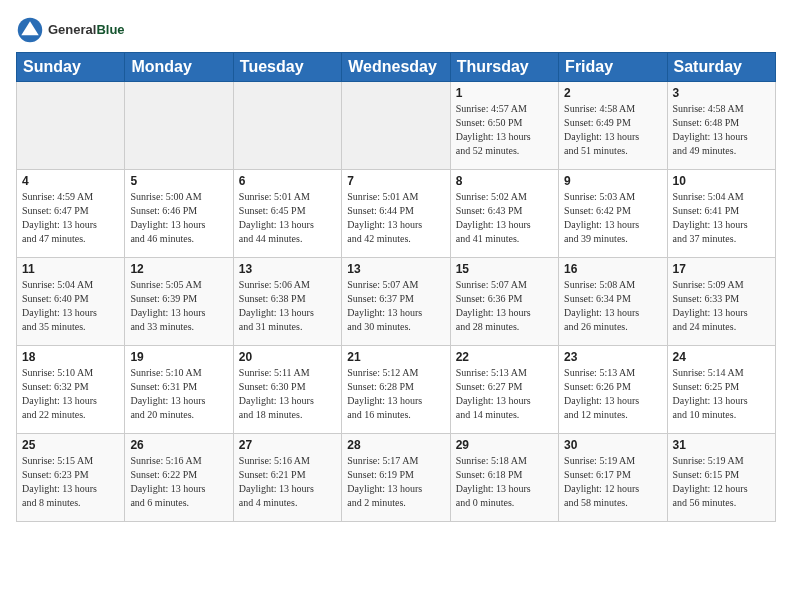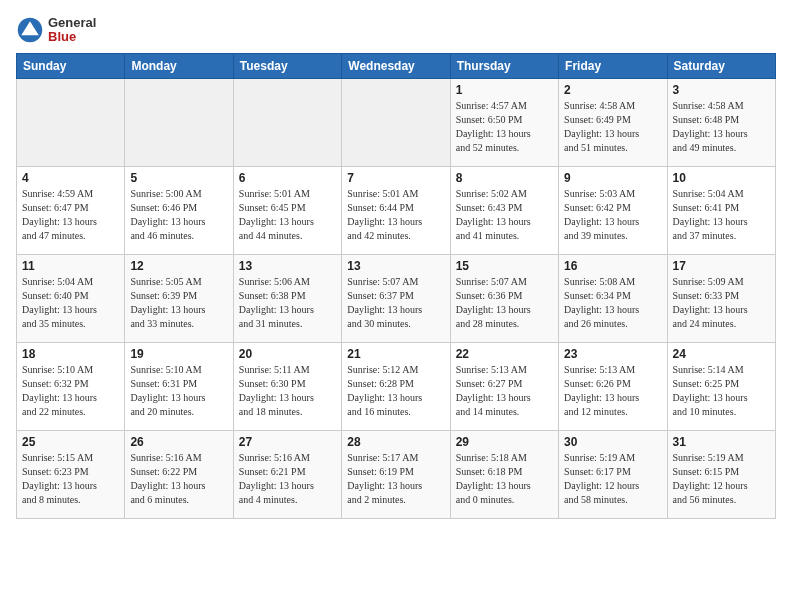--- a/index.html
+++ b/index.html
@@ -16,27 +16,26 @@
       align-items: flex-start;
       margin-bottom: 8px;
     }
     .logo {
       display: flex;
       align-items: center;
       gap: 4px;
     }
     .logo-text {
       display: flex;
-      flex-direction: column;
       font-size: 13px;
       font-weight: bold;
       line-height: 1.1;
     }
     .logo-text .general { color: #333; }
-    .logo-text .blue { color: #b91c1c; }
+    .logo-text .blue { color: #14532d; }
     .logo-icon {
       width: 28px;
       height: 28px;
     }
     .title-block {
       text-align: right;
     }
     .month-year {
       font-size: 36px;
       font-weight: bold;
@@ -50,21 +49,21 @@
     table {
       width: 100%;
       border-collapse: collapse;
       font-size: 11px;
     }
     thead tr th {
       background-color: #2a6db5;
       color: #fff;
       text-align: left;
       padding: 5px 6px;
-      font-size: 12px;
+      font-size: 16px;
       font-weight: bold;
       border: 1px solid #1a5a9a;
     }
     tbody tr td {
       border: 1px solid #ccc;
       vertical-align: top;
       padding: 4px 5px;
       width: calc(100% / 7);
       min-height: 80px;
       height: 88px;

